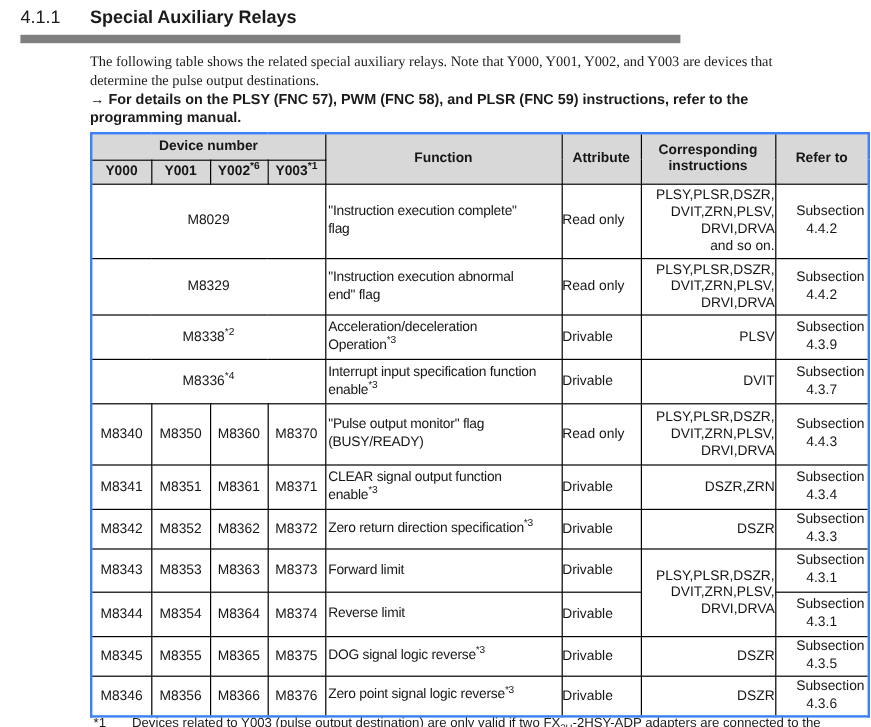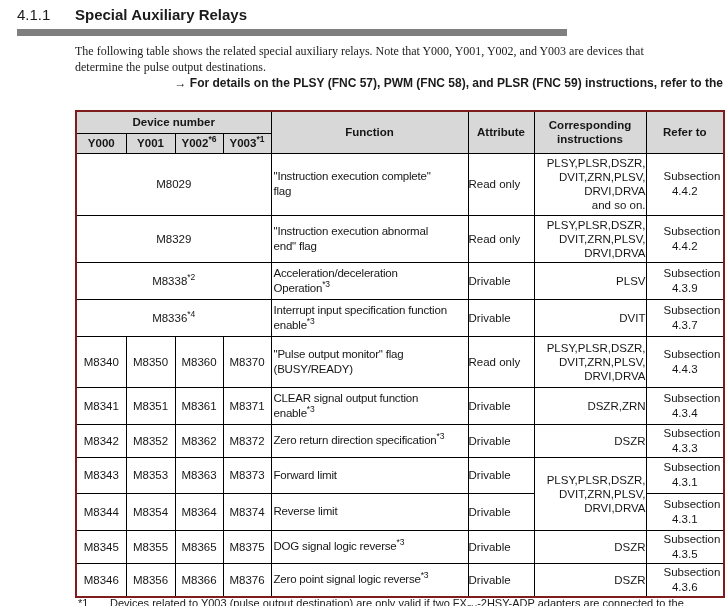--- a/index.html
+++ b/index.html
@@ -5,25 +5,25 @@
   html,body{margin:0;padding:0;}
   body{
     width:726px;height:606px;overflow:hidden;background:#ffffff;
     font-family:"Liberation Sans",sans-serif;color:#1b1b1b;position:relative;
   }
   .abs{position:absolute;}
   .sec-num{left:17px;top:6px;font-size:15px;font-weight:normal;}
   .sec-title{left:75px;top:6px;font-size:15px;font-weight:bold;}
   .title-bar{left:17px;top:29px;width:550px;height:7px;background:#7f7f7f;}
   .intro{left:75px;top:43px;width:612px;font-size:12px;line-height:16px;margin:0;font-family:Liberation Serif, serif;}
-  .refnote{left:75px;top:76px;width:648px;font-size:12px;line-height:15px;font-weight:bold;text-align:right;}
+  .refnote{left:75px;top:76px;width:648px;font-size:12px;line-height:15px;font-weight:bold;text-align:left;}
   table.relay{
     position:absolute;left:75px;top:110px;width:648px;
     border-collapse:collapse;table-layout:fixed;
-    font-size:11.5px;color:#161616;border:2px solid #7f1d1d;
+    font-size:11.5px;color:#161616;border:2px solid #3b82f6;
   }
   .relay th,.relay td{border:1px solid #000;padding:0;vertical-align:middle;overflow:hidden;}
   .relay th{background:#d8d8d8;font-weight:bold;text-align:center;line-height:14px;}
   td.dev{text-align:center;margin-left:28px;}
   td.fn{text-align:left;padding:1px 2px;line-height:15px;letter-spacing:-0.2px;}
   td.attr{text-align:left;}
   td.instr{text-align:right;line-height:14px;}
   td.ref{text-align:center;padding:1px 17px;line-height:15px;}
   .pre{white-space:pre-line;}
   sup{font-size:8.5px;line-height:0;}
@@ -34,20 +34,21 @@
 </head>
 <body>
 
 <span class="abs sec-num">4.1.1</span>
 <span class="abs sec-title">Special Auxiliary Relays</span>
 <div class="abs title-bar"></div>
 
 <p class="abs intro">The following table shows the related special auxiliary relays.  Note that Y000, Y001, Y002, and Y003 are devices that determine the pulse output destinations.</p>
 <div class="abs refnote">
   <div>→ For details on the PLSY (FNC 57), PWM (FNC 58), and PLSR (FNC 59) instructions, refer to the</div>
+  <div>programming manual.</div>
 </div>
 
 <table class="relay">
   <colgroup>
     <col style="width:50px">
       <col style="width:49px">
       <col style="width:48px">
       <col style="width:48px">
     <col style="width:197px">
       <col style="width:66px">

